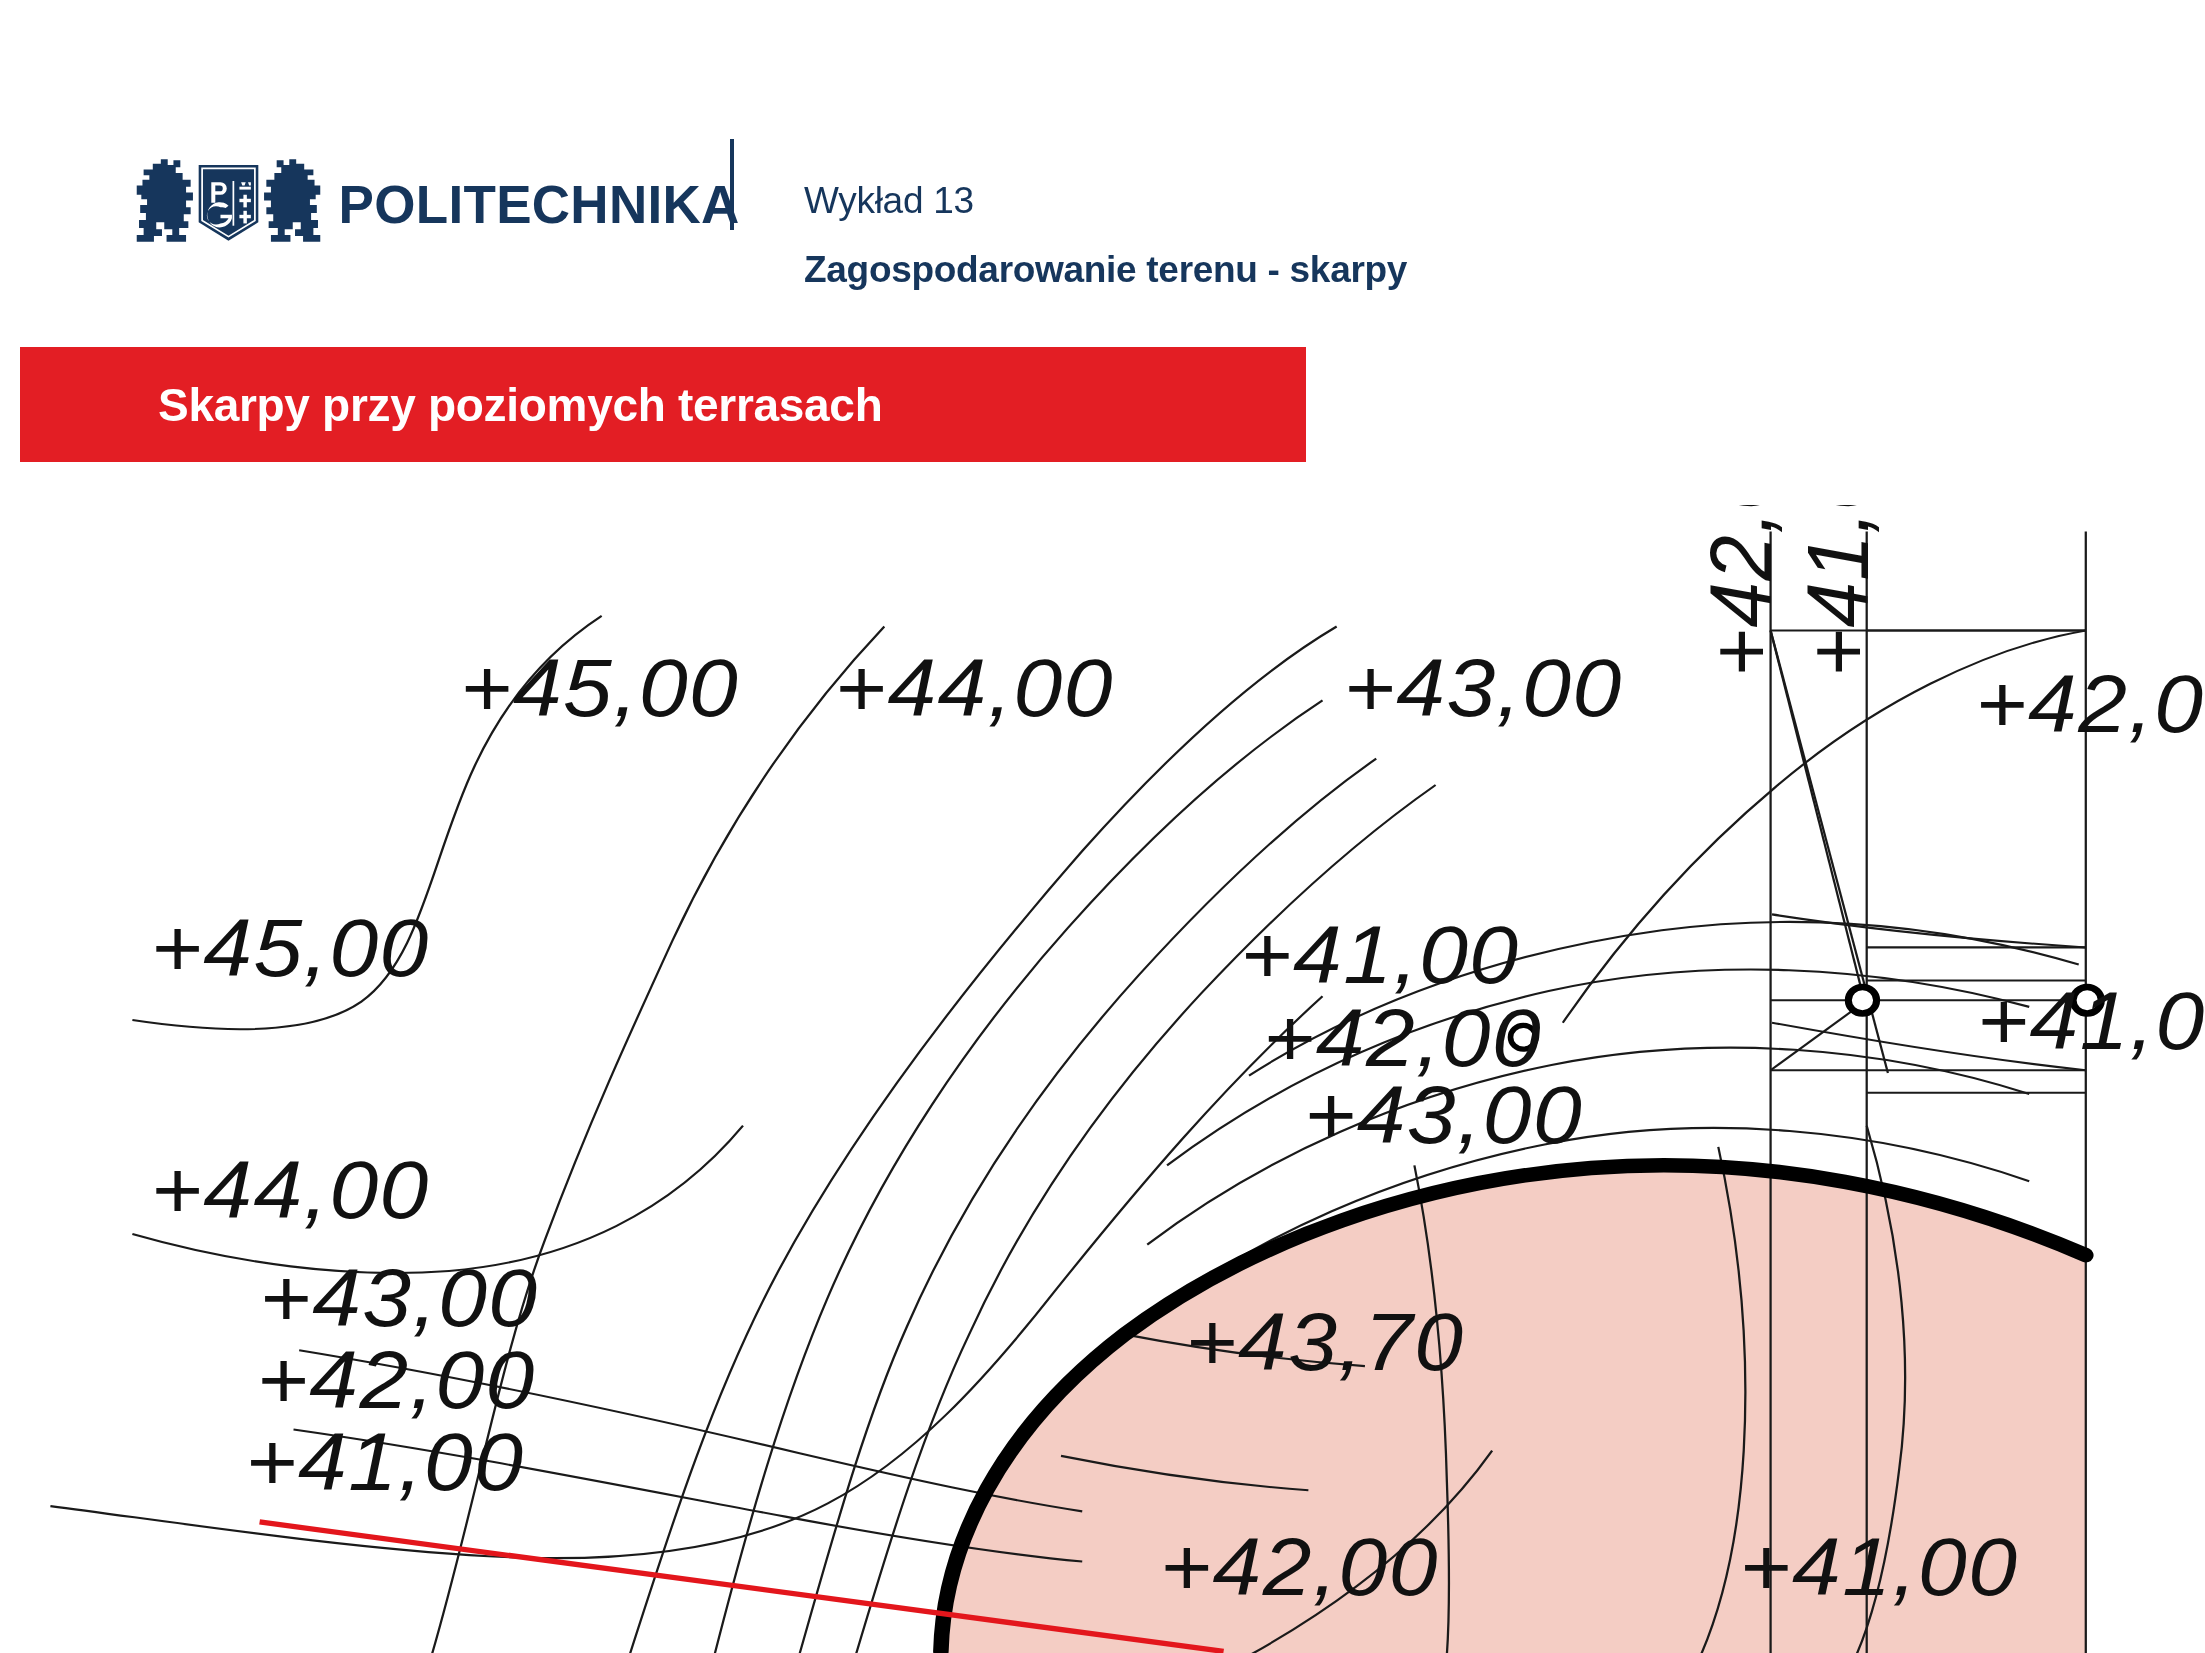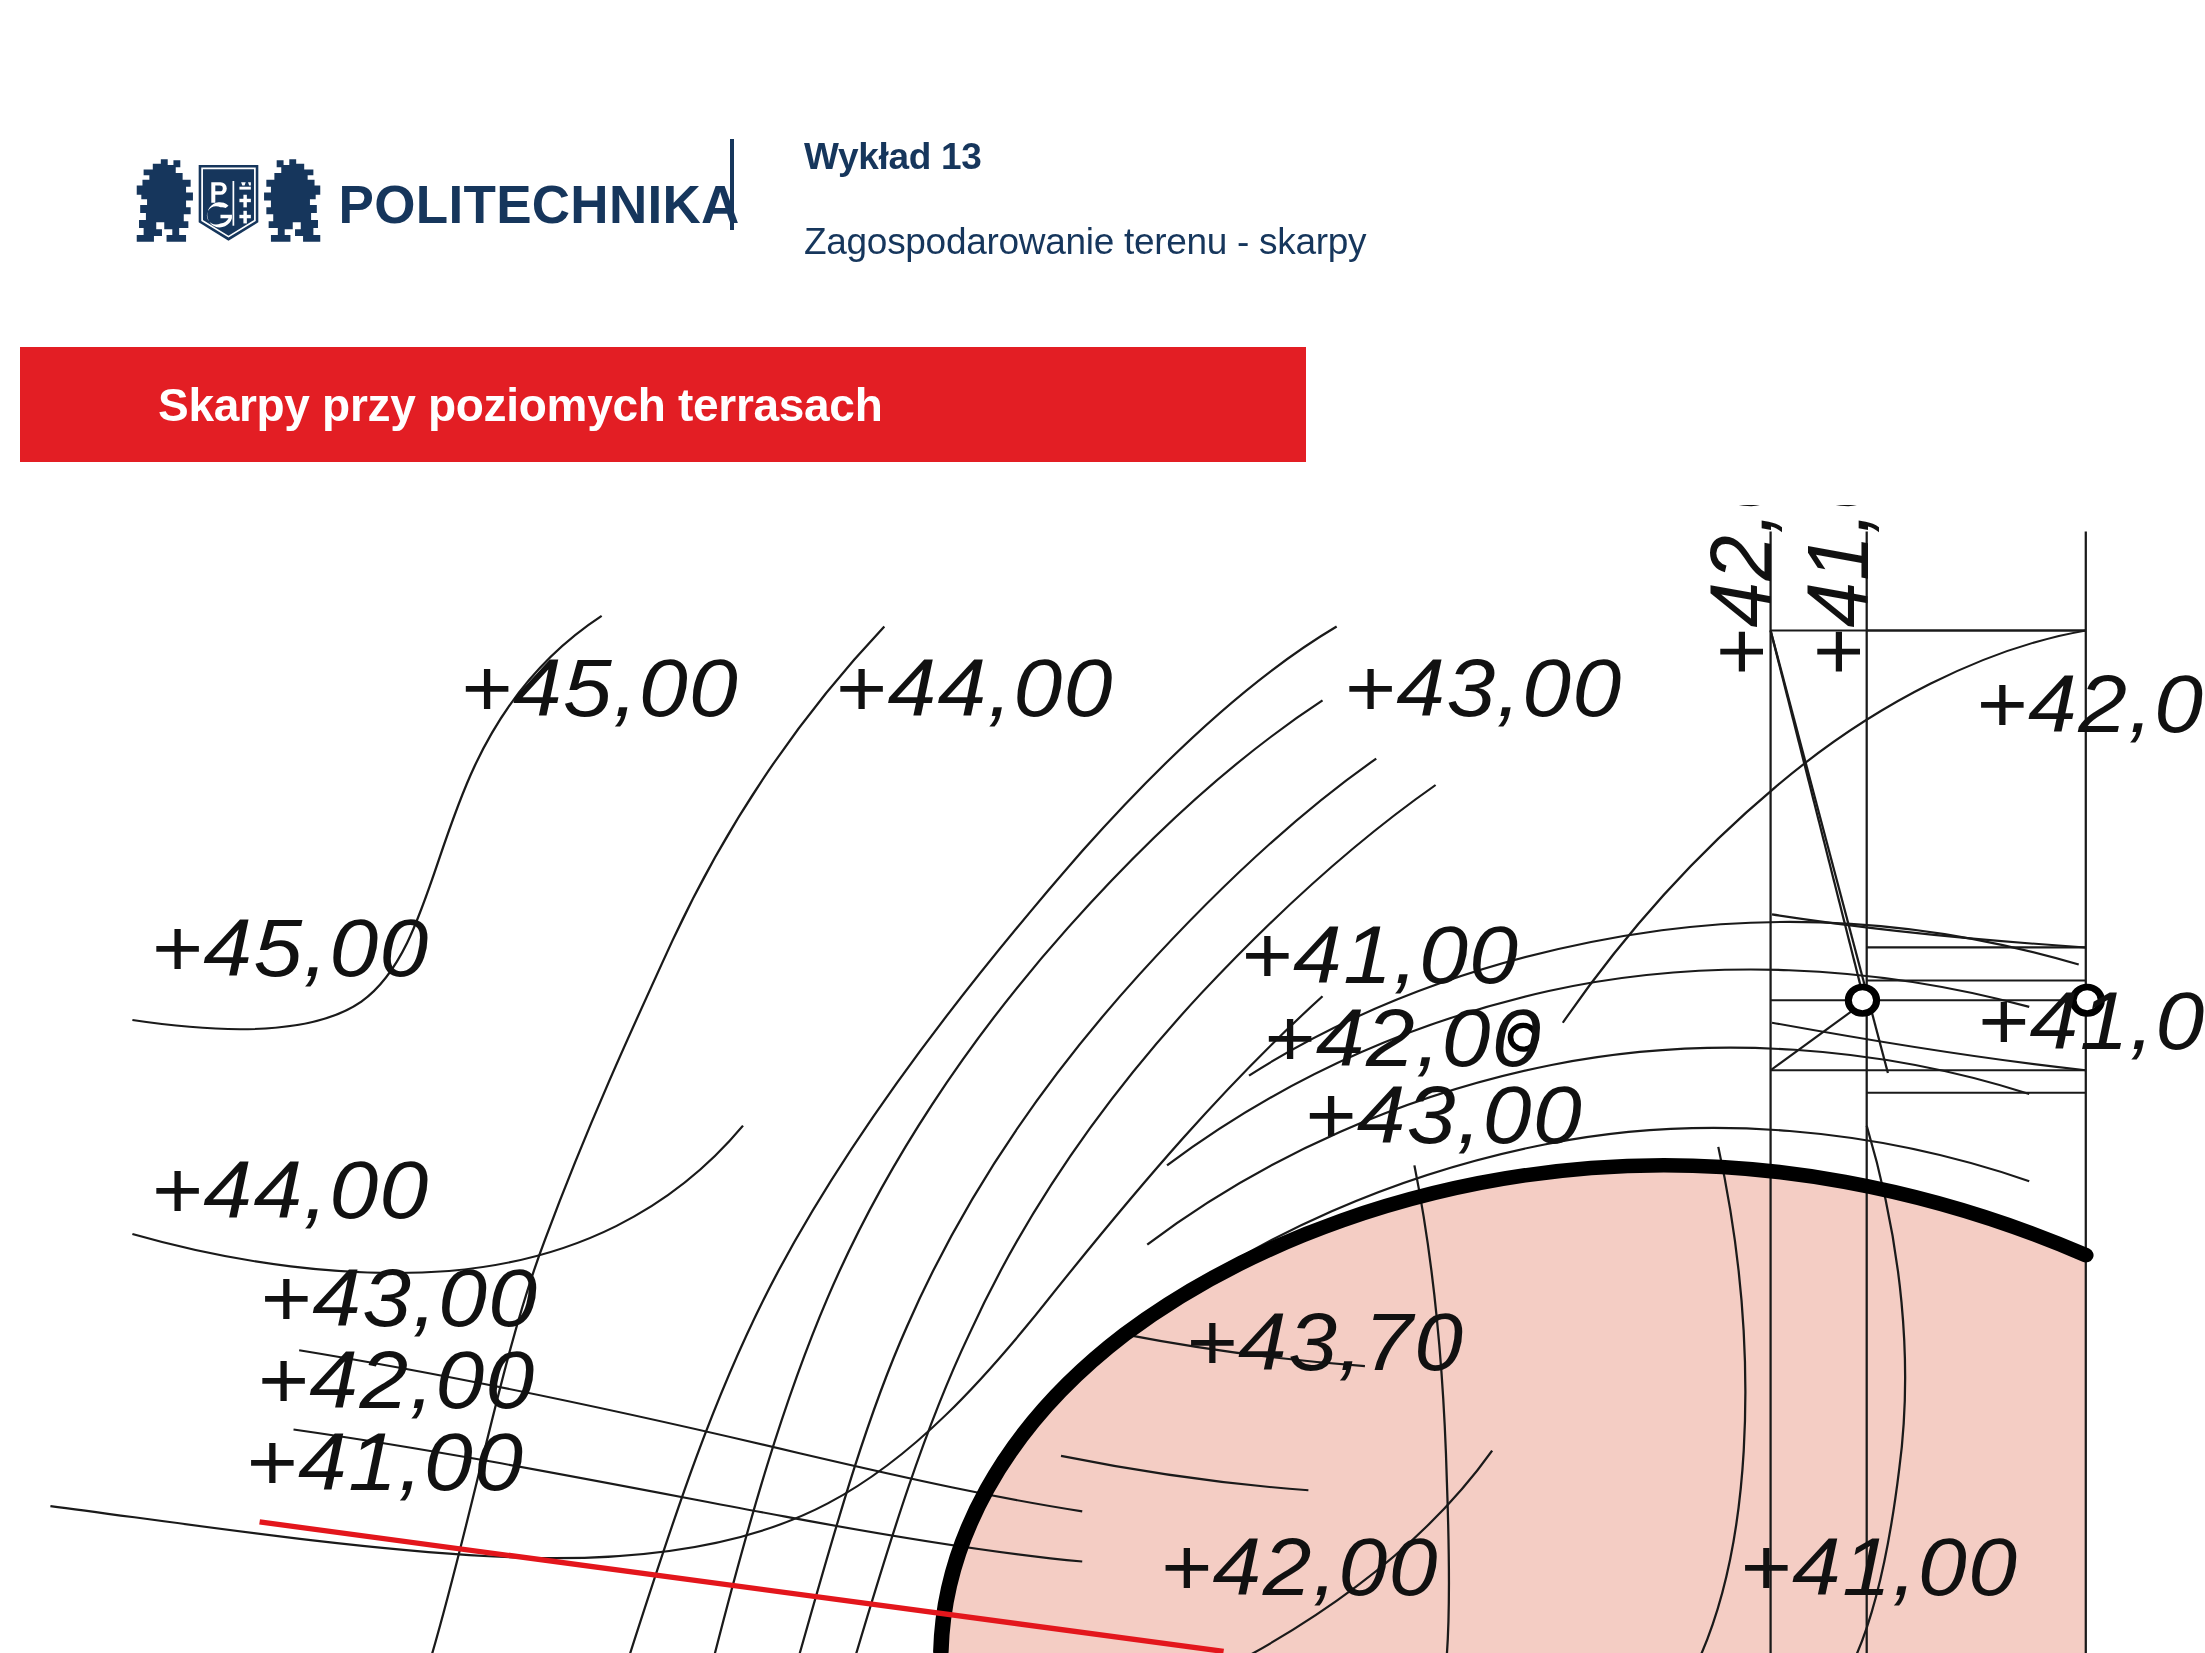--- a/index.html
+++ b/index.html
@@ -33,26 +33,27 @@
   #header-divider{
     position:absolute;left:730px;top:139px;
     width:4px;height:91px;background:#16365C;
   }
 
   #header-text{
     position:absolute;left:804px;top:138px;
     color:#16365C;
   }
   #lecture-number{
+    font-size:37px;font-weight:normal;line-height:1.0;
+    letter-spacing:-0.3px;
+    margin-top:44px;
+  }
+  #lecture-subject{
     font-size:37px;font-weight:bold;line-height:1.0;
-    letter-spacing:-0.3px;
-  }
-  #lecture-subject{
-    font-size:37px;font-weight:normal;line-height:1.0;
-    margin-top:48px;letter-spacing:-0.3px;
+    margin-top:32px;letter-spacing:-0.3px;
   }
 
   
   #title-banner{
     position:absolute;left:0;top:347px;
     width:1286px;height:115px;
     background:#E31E24;
     display:flex;align-items:center;margin-left:20px;
   }
   #banner-title{

